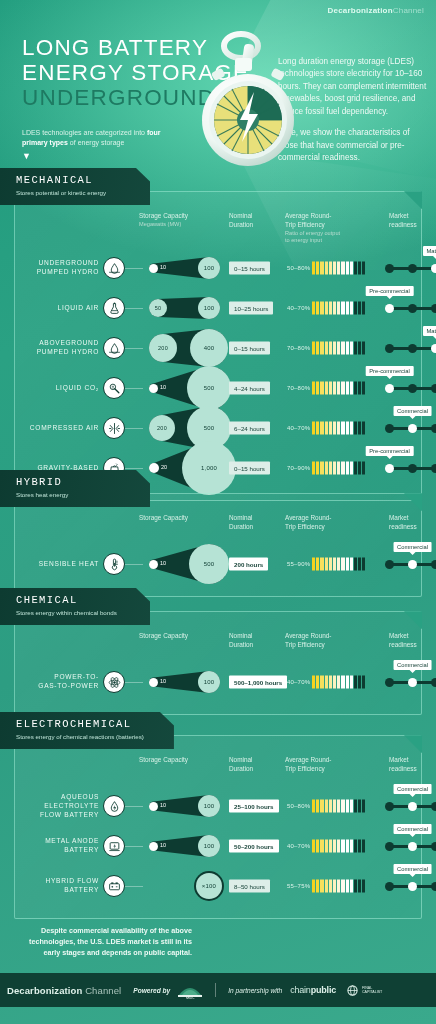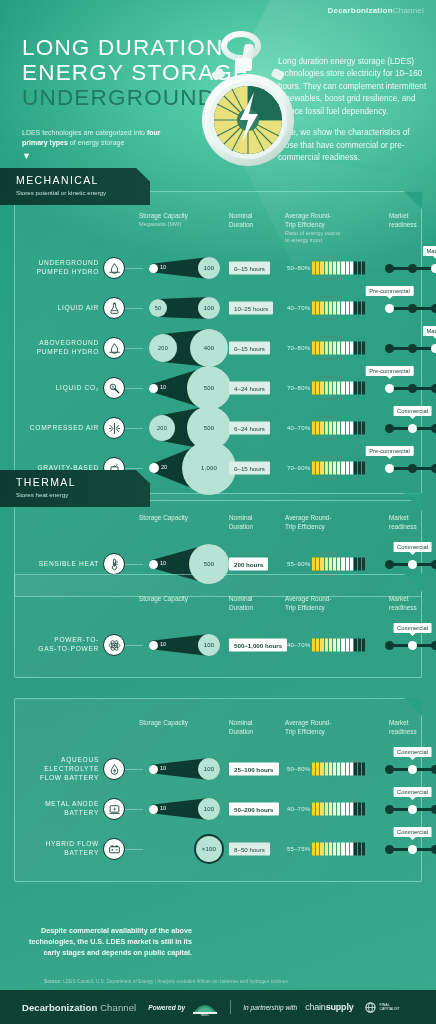--- a/index.html
+++ b/index.html
@@ -68,21 +68,21 @@
   .sec-tab {
     position:relative; z-index:4;
     display:inline-block;
     background: linear-gradient(100deg,#0d3b31 0%, #14483c 100%);
     color:#ffffff;
     padding:7px 30px 8px 16px;
     clip-path: polygon(0 0, calc(100% - 14px) 0, 100% 36%, 100% 100%, 0 100%);
     min-width:150px;
   }
   .sec-tab h2 {
-    font-size:10.5px; font-weight:400; letter-spacing:1.4px; line-height:1.1;
+    font-size:10.5px; font-weight:400; letter-spacing:1.4px; line-height:1.1;font-family:Liberation Mono, monospace;
   }
   .sec-tab p { font-size:6.2px; line-height:1.4; color:#bfe4d8; margin-top:2px; }
 
   .panel {
     position:relative; margin:-14px 14px 0 14px;
     border:1px solid rgba(160,235,214,0.55);
     border-radius:2px;
     padding:20px 8px 12px 8px;
     background: linear-gradient(135deg, rgba(255,255,255,0.055), rgba(255,255,255,0));
   }
@@ -180,23 +180,23 @@
 
   
   .foot-notes { position:absolute; left:0; top:925px; width:436px; padding:0 20px; display:flex; }
   .foot-left { width:172px; text-align:right; font-size:7.2px; line-height:1.55; font-weight:700; color:#eefaf5; }
   .foot-right { width:200px; font-size:7.2px; line-height:1.55; color:#e3f4ed; }
 
   .source { position:absolute; left:44px; top:979px; font-size:4.6px; color:#9fd6c4; letter-spacing:.1px; }
   .source b { font-weight:700; }
 
   .footbar {
-    position:absolute; left:0; bottom:0; width:436px; height:34px;
+    position:absolute; left:0; bottom:17px; width:436px; height:34px;
     background:#0f4034;
-    display:flex; align-items:center; padding:0 22px;
+    display:flex; align-items:center; padding:0 7px;
     font-size:7px; color:#dff1ea;
   }
   .fb-brand { font-size:9.5px; font-weight:700; letter-spacing:.1px; }
   .fb-brand span { font-weight:400; opacity:.72; }
   .fb-powered { margin-left:12px; font-style:italic; font-weight:700; font-size:6.6px; }
   .fb-logo1 { margin-left:7px; width:26px; height:17px; }
   .fb-div { margin:0 12px; width:1px; height:14px; background:rgba(255,255,255,.35); }
   .fb-partner { font-style:italic; font-size:6.6px; }
   .fb-mp { margin-left:8px; font-size:9px; letter-spacing:-.2px; }
   .fb-mp .a { color:#cfe9df; }
@@ -210,21 +210,21 @@
 <div id="page">
 
   <div class="sheen sheen-a"></div>
   <div class="sheen sheen-b"></div>
 
   <div class="brand-top">
     <b>Decarbonization</b><span>Channel</span>
   </div>
 
   <div class="title">
-    <div>LONG DURATION</div>
+    <div>LONG BATTERY</div>
     <div>ENERGY STORAGE</div>
     <div class="l3">UNDERGROUND</div>
   </div>
 
   <div class="intro">
     <p>Long duration energy storage (LDES) technologies store electricity for 10–160 hours. They can complement intermittent renewables, boost grid resilience, and reduce fossil fuel dependency.</p>
     <p>Here, we show the characteristics of those that have commercial or pre-commercial readiness.</p>
   </div>
 
   <div class="cat-note">
@@ -582,21 +582,21 @@
               <div class="mkt">
                 <div class="track"></div>
                 <div class="dot d0 on"></div>
                 <div class="dot d1"></div>
                 <div class="dot d2"></div>
               </div>
               <div class="tag" style="left: 366.5px; top: -2px;">Pre-commercial</div>
             </div>
           </div>
         </div></div>
-      <div class="section" style="top: 470px;"><div class="sec-tab"><h2>THERMAL</h2><p>Stores heat energy</p></div><div class="panel">
+      <div class="section" style="top: 470px;"><div class="sec-tab"><h2>HYBRID</h2><p>Stores heat energy</p></div><div class="panel">
           <div class="col-heads">
             <div class="col-head ch-cap">
               <div>Storage Capacity</div>
             </div>
             <div class="col-head ch-dur">
               <div>Nominal</div>
               <div>Duration</div>
             </div>
             <div class="col-head ch-eff">
               <div>Average Round-</div>
@@ -651,21 +651,21 @@
               <div class="mkt">
                 <div class="track"></div>
                 <div class="dot d0"></div>
                 <div class="dot d1 on"></div>
                 <div class="dot d2"></div>
               </div>
               <div class="tag" style="left: 389.5px; top: -2px;">Commercial</div>
             </div>
           </div>
         </div></div>
-      <div class="section" style="top: 588px;"><div class="panel">
+      <div class="section" style="top: 588px;"><div class="sec-tab"><h2>CHEMICAL</h2><p>Stores energy within chemical bonds</p></div><div class="panel">
           <div class="col-heads">
             <div class="col-head ch-cap">
               <div>Storage Capacity</div>
             </div>
             <div class="col-head ch-dur">
               <div>Nominal</div>
               <div>Duration</div>
             </div>
             <div class="col-head ch-eff">
               <div>Average Round-</div>
@@ -720,21 +720,21 @@
               <div class="mkt">
                 <div class="track"></div>
                 <div class="dot d0"></div>
                 <div class="dot d1 on"></div>
                 <div class="dot d2"></div>
               </div>
               <div class="tag" style="left: 389.5px; top: -2px;">Commercial</div>
             </div>
           </div>
         </div></div>
-      <div class="section" style="top: 712px;"><div class="panel">
+      <div class="section" style="top: 712px;"><div class="sec-tab"><h2>ELECTROCHEMICAL</h2><p>Stores energy of chemical reactions (batteries)</p></div><div class="panel">
           <div class="col-heads">
             <div class="col-head ch-cap">
               <div>Storage Capacity</div>
             </div>
             <div class="col-head ch-dur">
               <div>Nominal</div>
               <div>Duration</div>
             </div>
             <div class="col-head ch-eff">
               <div>Average Round-</div>
@@ -908,21 +908,21 @@
     <div class="fb-powered">Powered by</div>
     <svg class="fb-logo1" viewBox="0 0 52 34">
       <path d="M4 26 Q26 -2 48 26 Z" fill="#2f8f6e"></path>
       <path d="M10 26 Q26 6 42 26 Z" fill="#4fae8b"></path>
       <rect x="2" y="26" width="48" height="4" fill="#e8f3ee"></rect>
       <text x="26" y="33" font-size="6" fill="#e8f3ee" text-anchor="middle" font-family="Liberation Sans, sans-serif">NRDC</text>
     </svg>
     <div class="fb-div"></div>
     <div class="fb-partner">In partnership with</div>
     <div class="fb-mp">
-      <span class="a">chain</span><span class="b">supply</span>
+      <span class="a">chain</span><span class="b">public</span>
     </div>
     <div class="fb-logo2">
       <svg width="13" height="11" viewBox="0 0 13 11">
         <circle cx="6.5" cy="5.5" r="4.6" fill="none" stroke="#dff1ea" stroke-width="1.1"></circle>
         <ellipse cx="6.5" cy="5.5" rx="2" ry="4.6" fill="none" stroke="#dff1ea" stroke-width=".8"></ellipse>
         <line x1="1.9" y1="5.5" x2="11.1" y2="5.5" stroke="#dff1ea" stroke-width=".8"></line>
       </svg>
       <div>
         <small>FINAL</small>
         <small>CAPITALIST</small>

